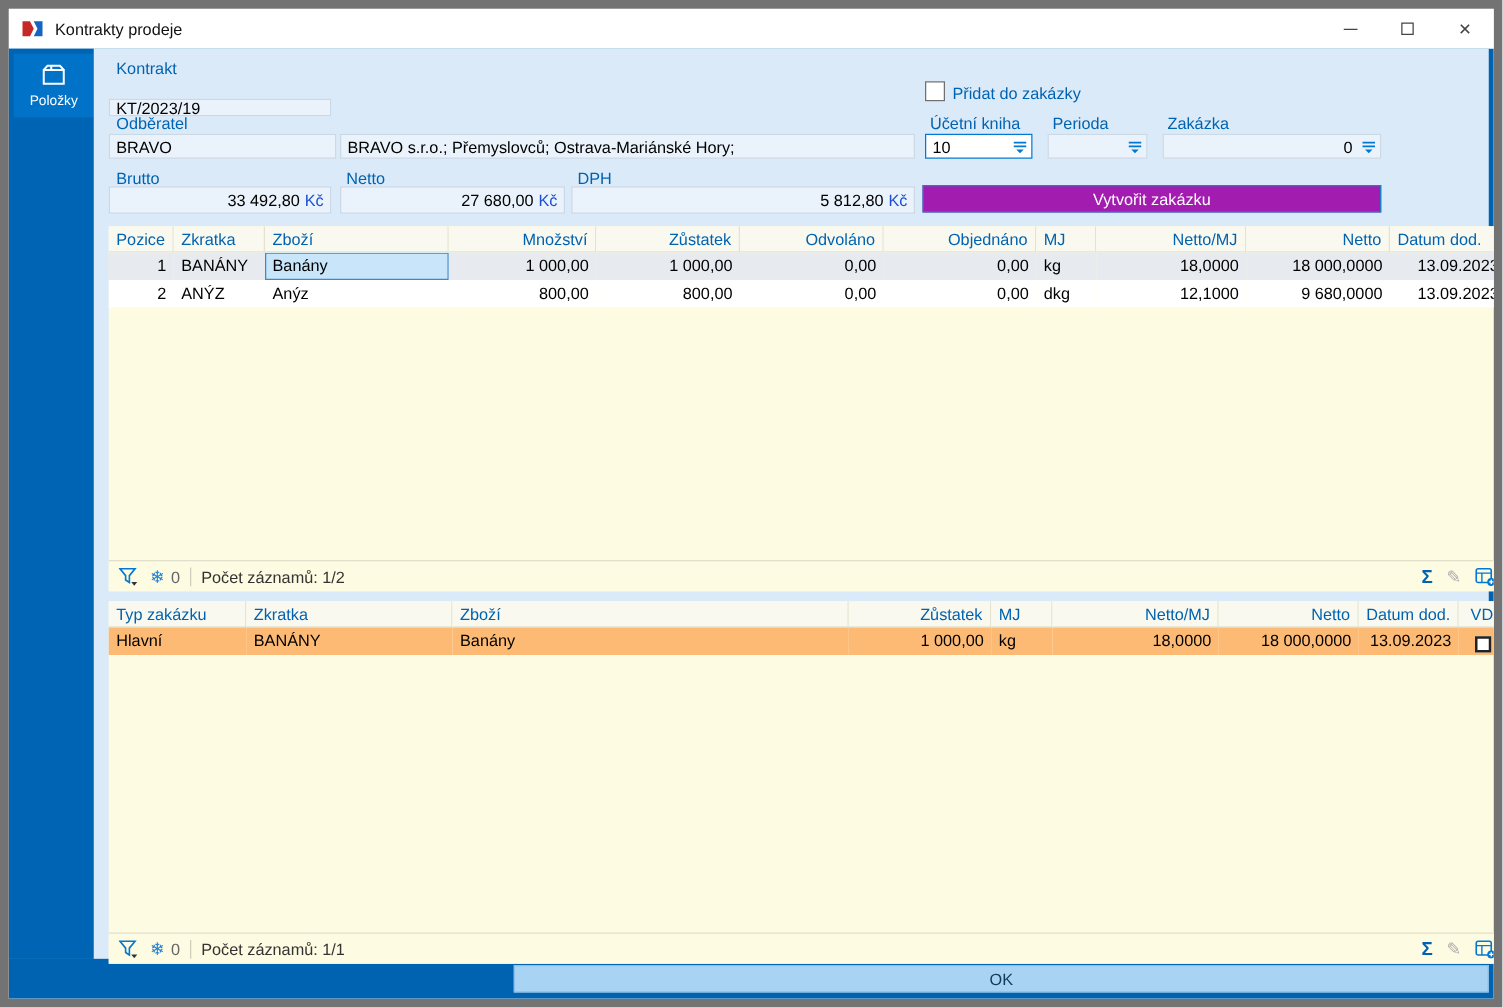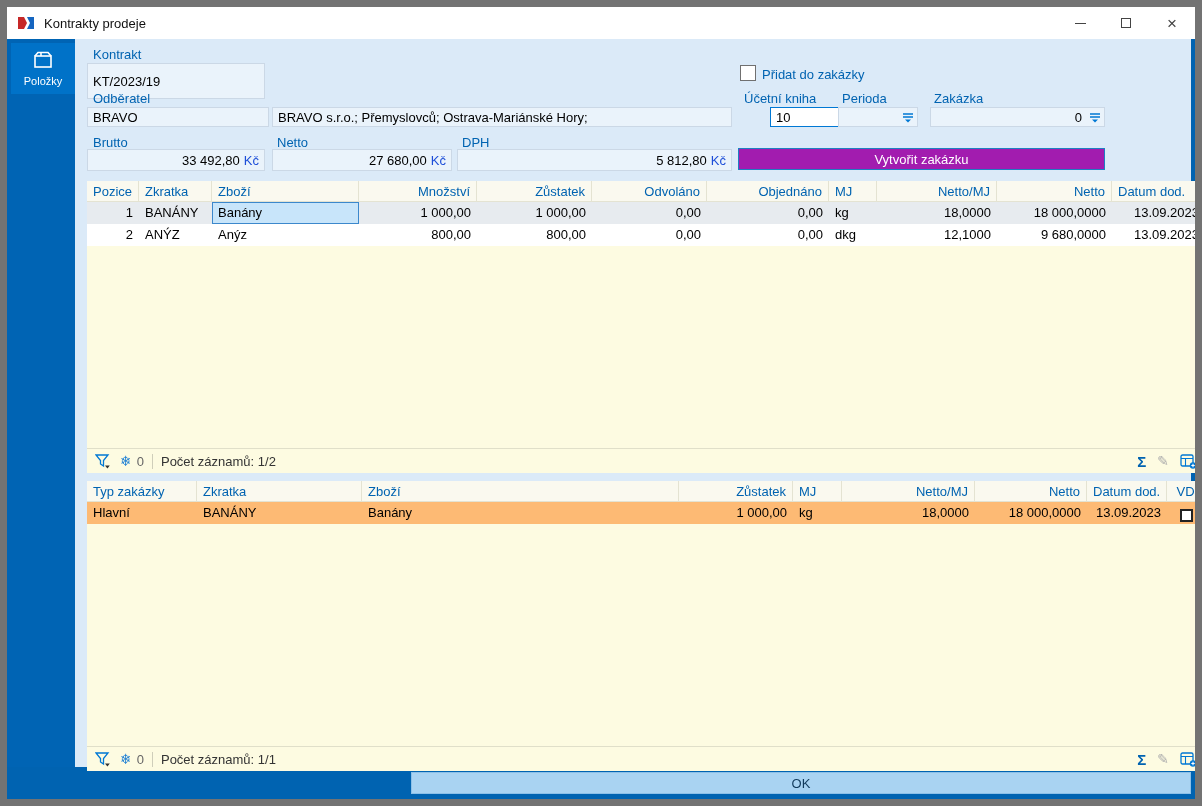--- a/index.html
+++ b/index.html
@@ -112,31 +112,31 @@
             </svg>
         </span>
         <span class="side-label">Položky</span>
       </div>
     </div>
 
     <div class="main">
 
       <div class="form-area">
         <span class="lbl" style="left:18px;top:8px">Kontrakt</span>
-        <div class="fld" style="left:12px;top:24px;width:178px;height:36px">KT/2023/19</div>
+        <div class="fld" style="left:12px;top:40px;width:178px;height:14px">KT/2023/19</div>
 
         <span class="chk" style="left:665px;top:26px"></span>
         <span class="lbl" style="left:687px;top:28px">Přidat do zakázky</span>
 
         <span class="lbl" style="left:18px;top:52px">Odběratel</span>
         <div class="fld" style="left:12px;top:68px;width:182px;height:20px">BRAVO</div>
         <div class="fld" style="left:197px;top:68px;width:460px;height:20px">BRAVO s.r.o.; Přemyslovců; Ostrava-Mariánské Hory;</div>
 
         <span class="lbl" style="left:669px;top:52px">Účetní kniha</span>
-        <div class="fld combo focused" style="left:695px;top:68px;width:86px;height:20px">
+        <div class="fld combo focused" style="left:665px;top:68px;width:86px;height:20px">
           <span class="val">10</span>
           <span class="combo-ic">
             <svg width="12" height="11" viewBox="0 0 12 11">
                 <path d="M1 2h10M1 5h10" stroke="#0078D4" stroke-width="1.4"></path>
                 <path d="M3 7.5l3 3 3-3z" fill="#0078D4"></path>
               </svg>
           </span>
         </div>
 
         <span class="lbl" style="left:767px;top:52px">Perioda</span>
@@ -242,21 +242,21 @@
                   <circle cx="13" cy="11.5" r="3.2" fill="#0078D4"></circle>
                   <path d="M13 9.8v3.4M11.3 11.5h3.4" stroke="#fff" stroke-width="1.1"></path>
                 </svg>
             </span>
           </span>
         </div>
       </div>
 
       <div class="table-block table2-block">
         <div class="t-header t2">
-          <div class="th al">Typ zakázky</div>
+          <div class="th al">Typ zakázku</div>
           <div class="th al">Zkratka</div>
           <div class="th al">Zboží</div>
           <div class="th ar">Zůstatek</div>
           <div class="th al">MJ</div>
           <div class="th ar">Netto/MJ</div>
           <div class="th ar">Netto</div>
           <div class="th al">Datum dod.</div>
           <div class="th ac">VD</div>
         </div>
         <div class="t-row t2 row-gray">

